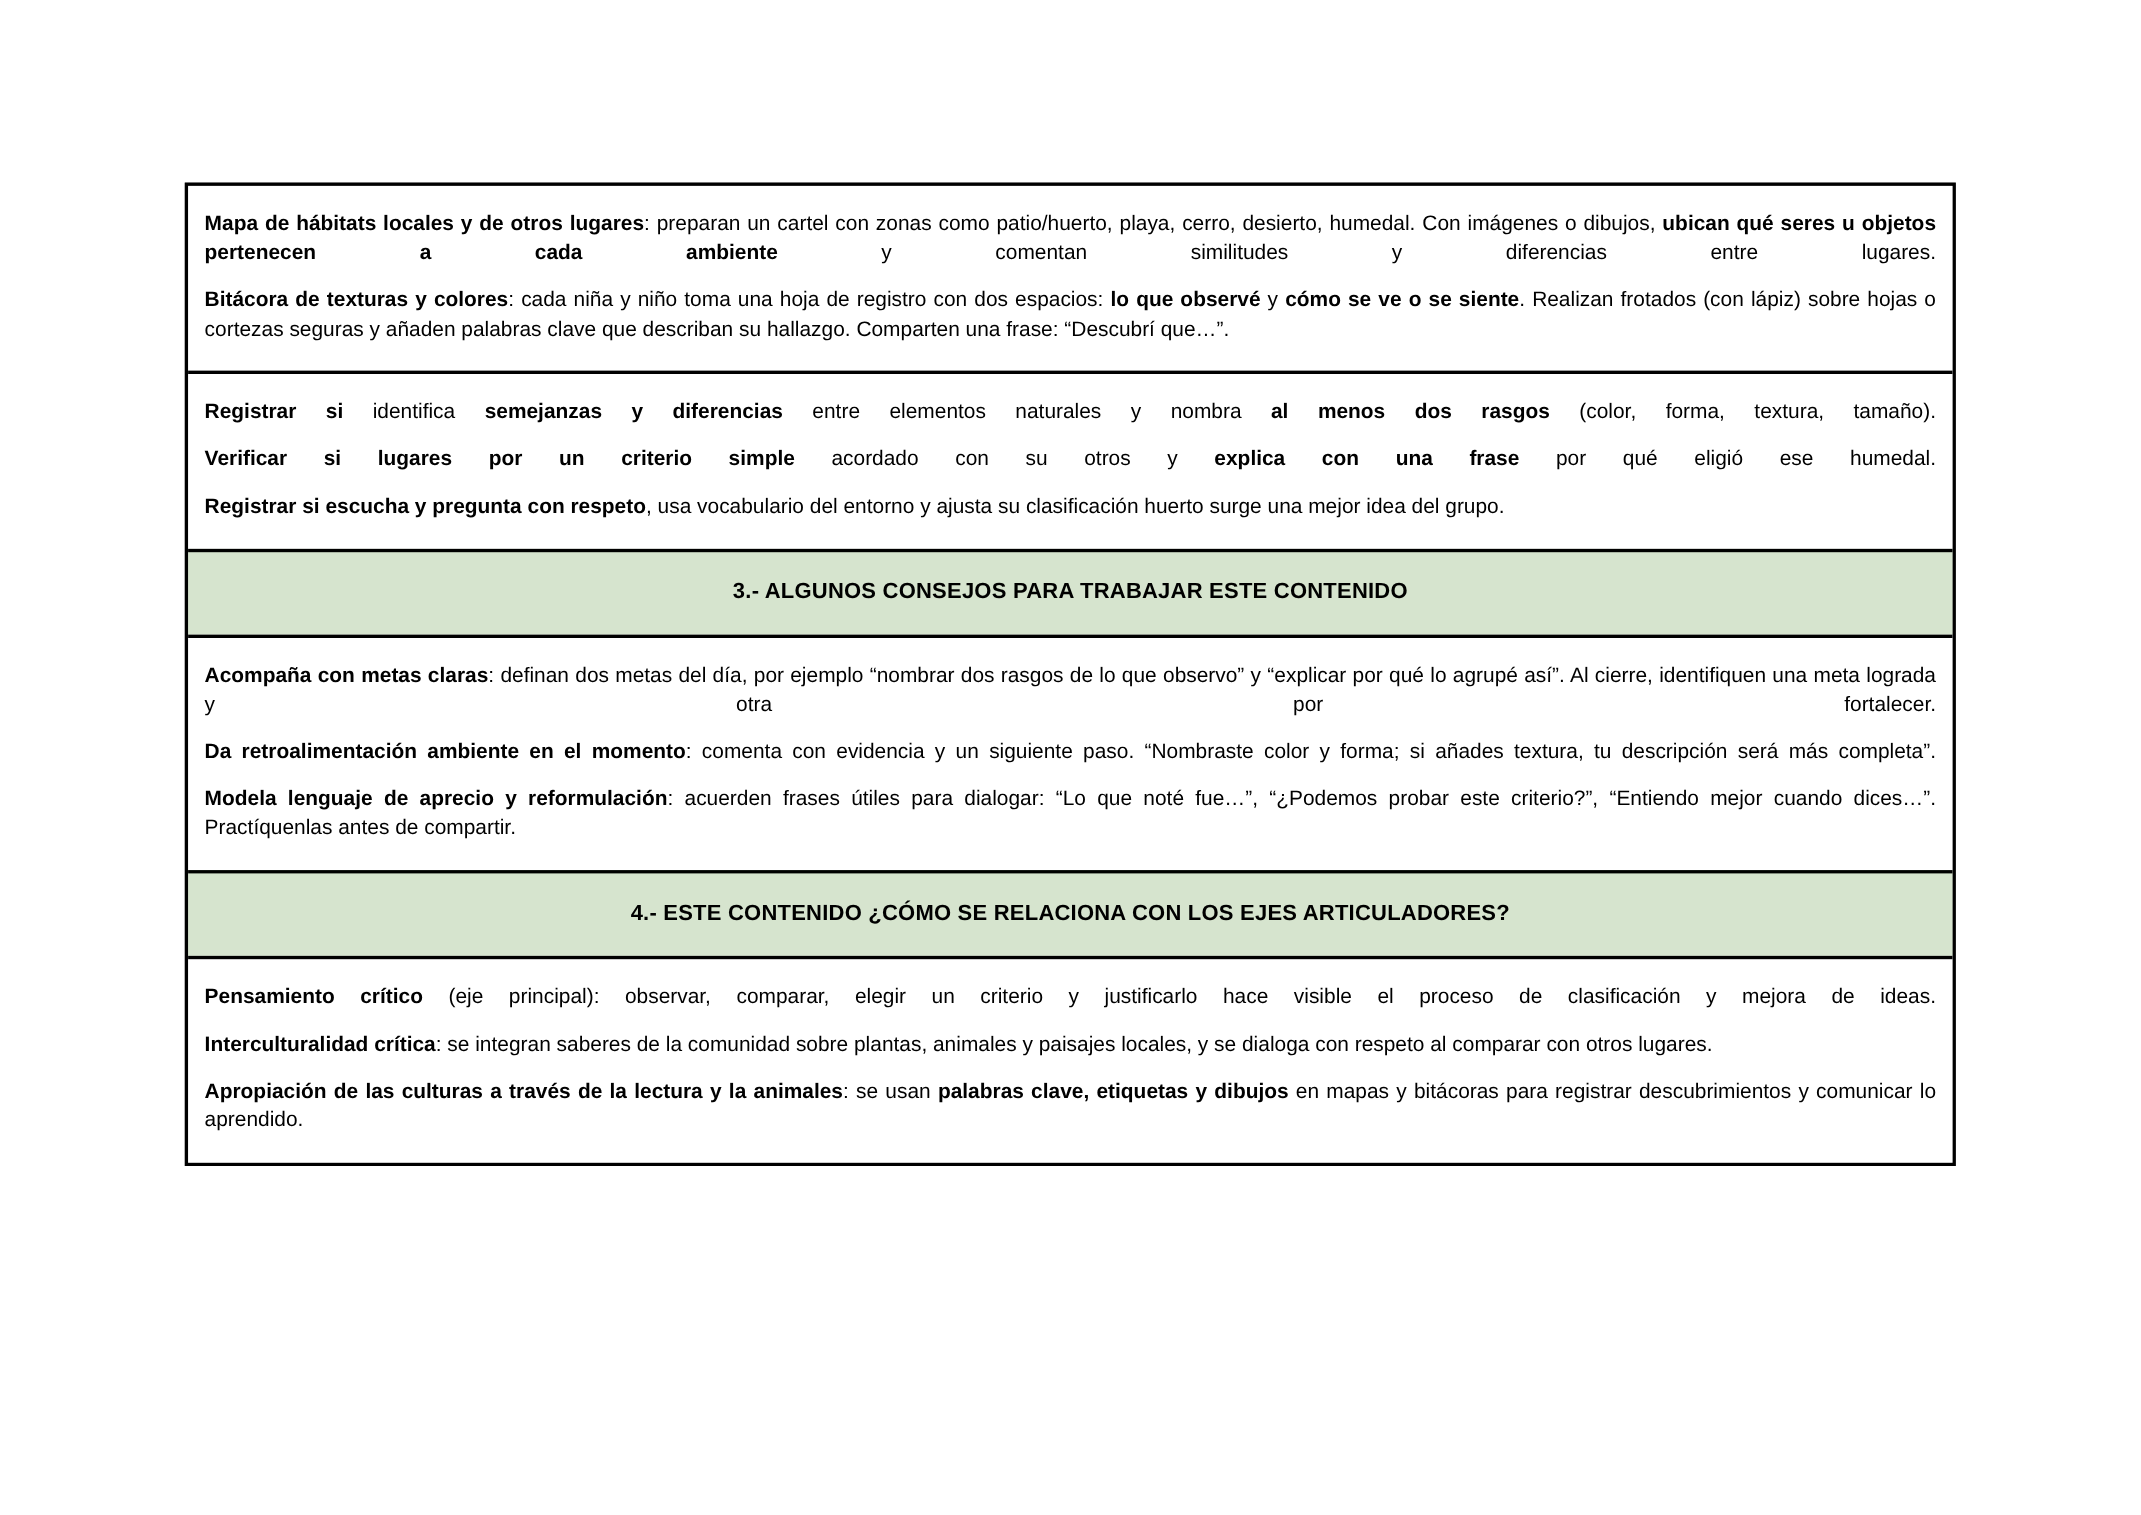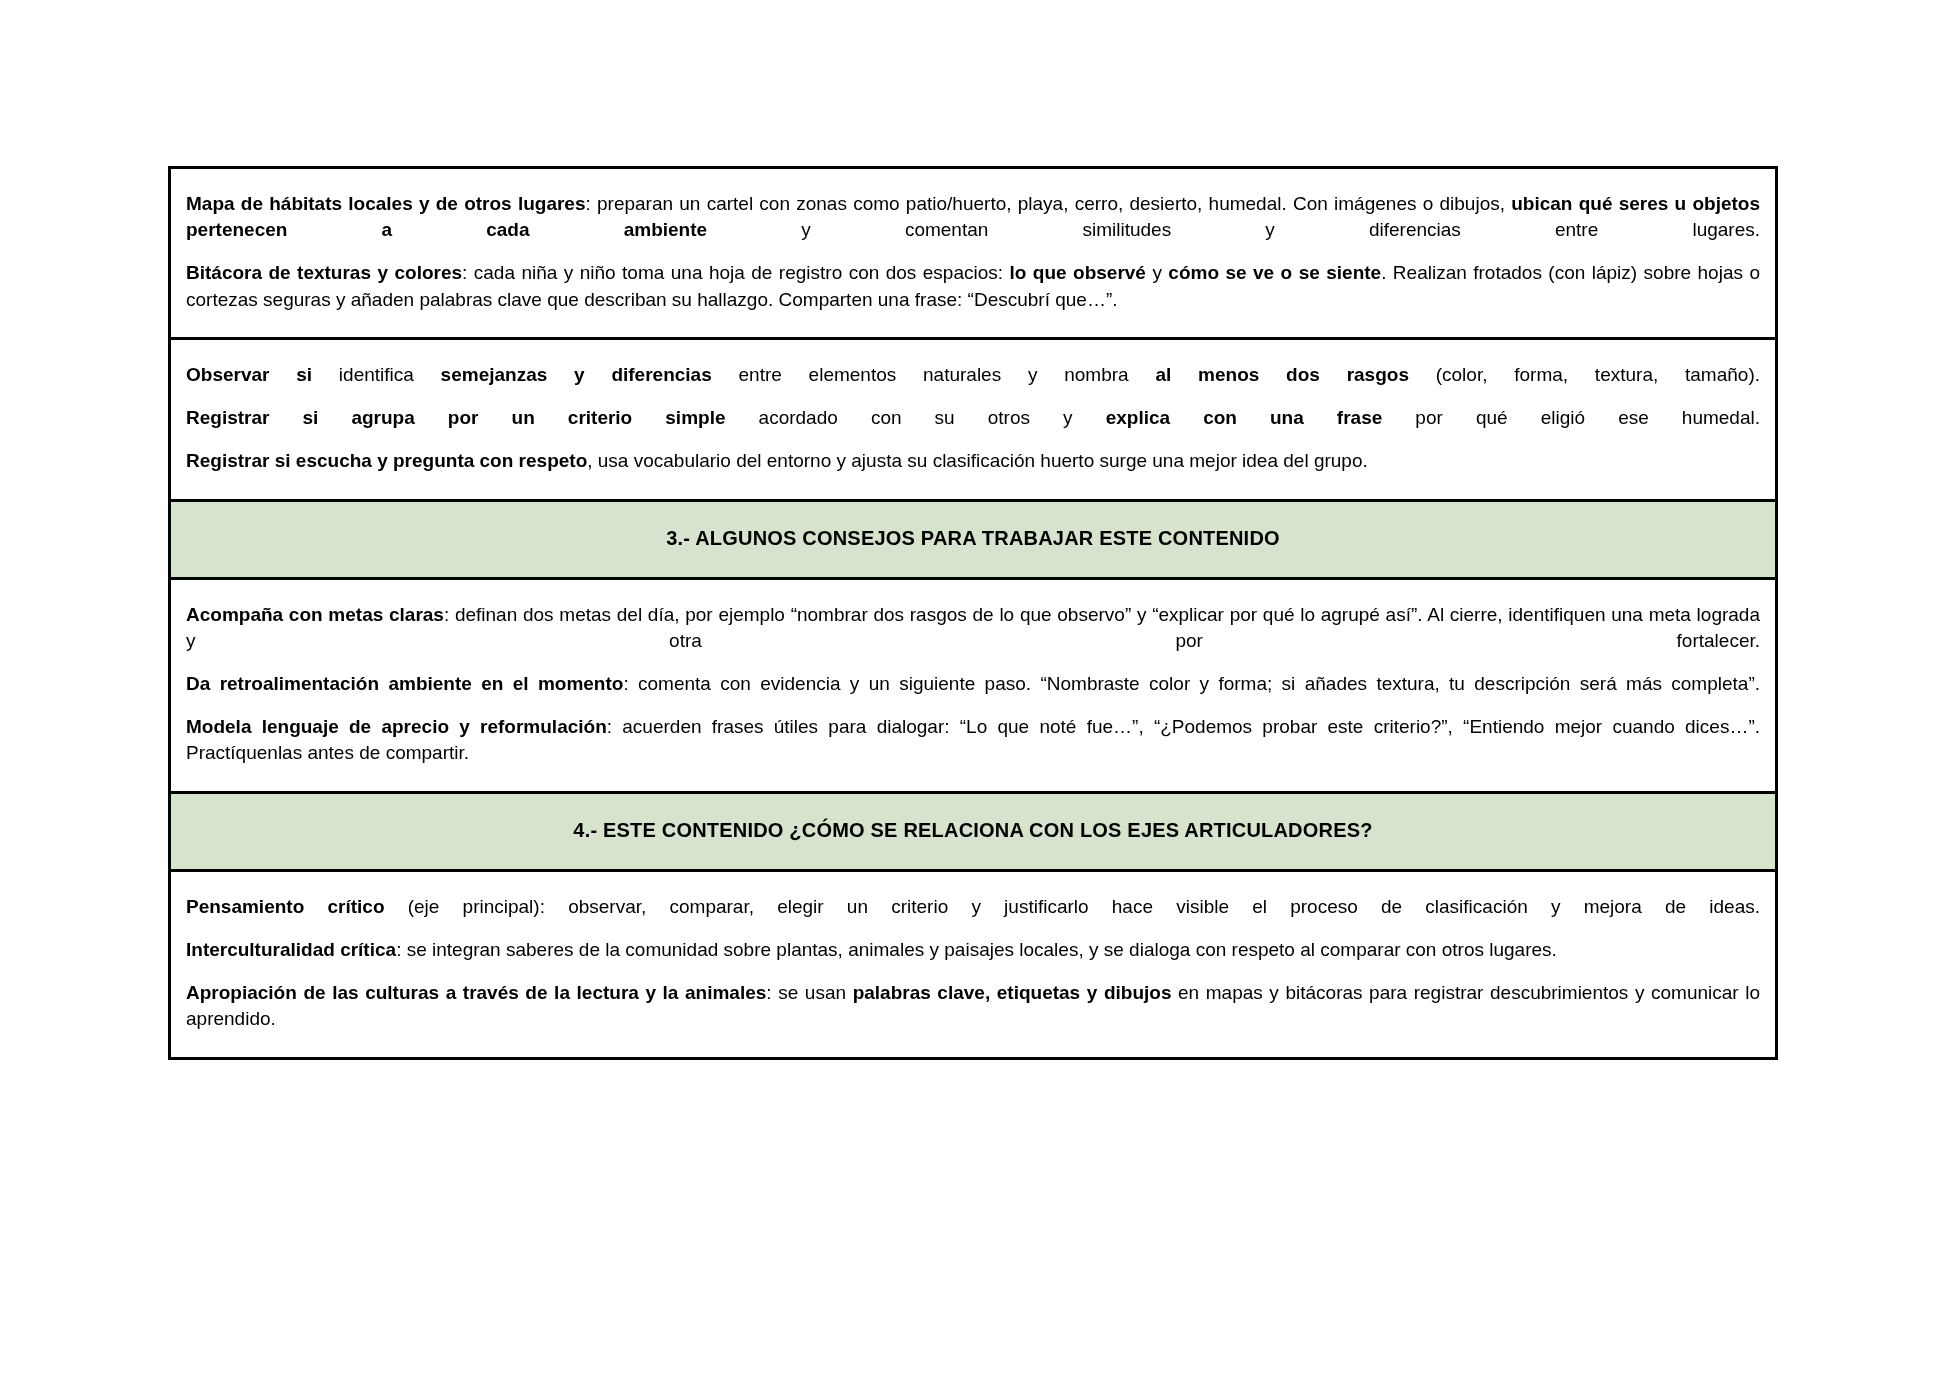--- a/index.html
+++ b/index.html
@@ -56,22 +56,22 @@
 <div class="page">
   <div class="doc-table">
 
     <section class="row content">
       <p class="stretch"><span class="b">Mapa de hábitats locales y de otros lugares</span><span>: preparan un cartel con zonas como patio/huerto, playa, cerro, desierto, humedal. Con imágenes o dibujos, </span><span class="b">ubican qué seres u objetos pertenecen a cada ambiente</span><span> y comentan similitudes y diferencias entre lugares.</span></p>
       <p><span class="b">Bitácora de texturas y colores</span><span>: cada niña y niño toma una hoja de registro con dos espacios: </span><span class="b">lo que observé</span><span> y </span><span class="b">cómo se ve o se siente</span><span>. Realizan frotados (con lápiz) sobre hojas o cortezas seguras y añaden palabras clave que describan su hallazgo. Comparten una frase: “Descubrí que…”.</span></p>
     </section>
 
 
     <section class="row content">
-      <p class="stretch"><span class="b">Observar si</span><span> identifica </span><span class="b">semejanzas y diferencias</span><span> entre elementos naturales y nombra </span><span class="b">al menos dos rasgos</span><span> (color, forma, textura, tamaño).</span></p>
-      <p class="stretch"><span class="b">Registrar si agrupa por un criterio simple</span><span> acordado con su otros y </span><span class="b">explica con una frase</span><span> por qué eligió ese humedal.</span></p>
+      <p class="stretch"><span class="b">Registrar si</span><span> identifica </span><span class="b">semejanzas y diferencias</span><span> entre elementos naturales y nombra </span><span class="b">al menos dos rasgos</span><span> (color, forma, textura, tamaño).</span></p>
+      <p class="stretch"><span class="b">Verificar si lugares por un criterio simple</span><span> acordado con su otros y </span><span class="b">explica con una frase</span><span> por qué eligió ese humedal.</span></p>
       <p><span class="b">Registrar si escucha y pregunta con respeto</span><span>, usa vocabulario del entorno y ajusta su clasificación huerto surge una mejor idea del grupo.</span></p>
     </section>
 
     <section class="row header-band" style="background: rgb(214, 228, 206);">
       <h2>3.- ALGUNOS CONSEJOS PARA TRABAJAR ESTE CONTENIDO</h2>
     </section>
 
     <section class="row content">
       <p class="stretch"><span class="b">Acompaña con metas claras</span><span>: definan dos metas del día, por ejemplo “nombrar dos rasgos de lo que observo” y “explicar por qué lo agrupé así”. Al cierre, identifiquen una meta lograda y otra por fortalecer.</span></p>
       <p class="stretch"><span class="b">Da retroalimentación ambiente en el momento</span><span>: comenta con evidencia y un siguiente paso. “Nombraste color y forma; si añades textura, tu descripción será más completa”.</span></p>

